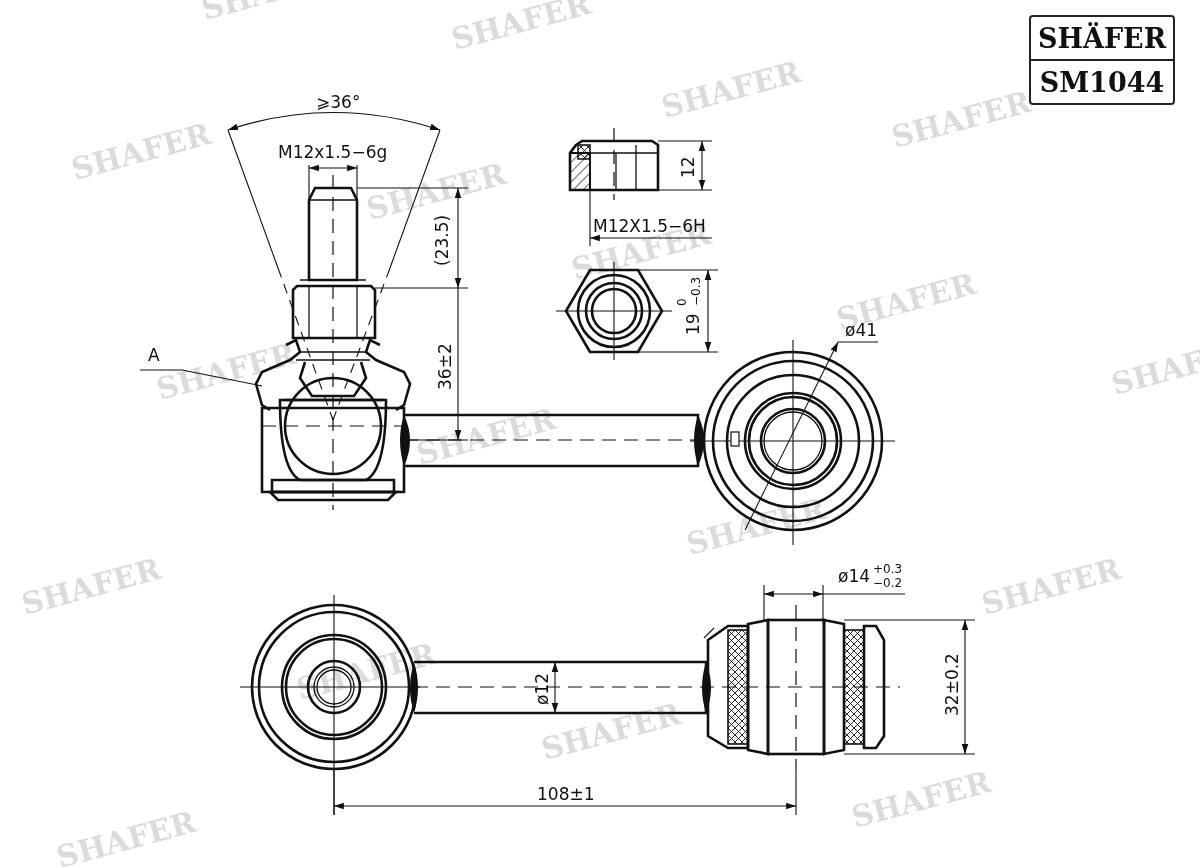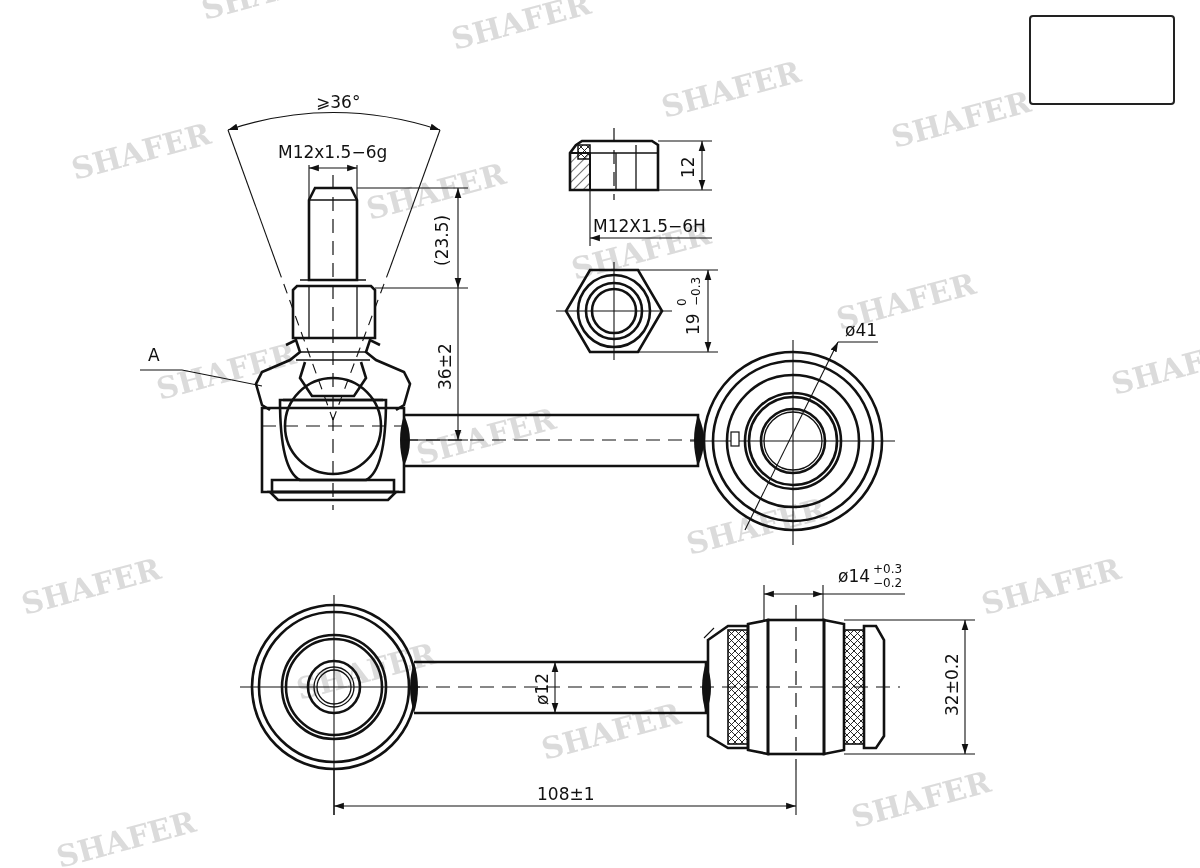--- a/index.html
+++ b/index.html
@@ -211,13 +211,15 @@
 
   <g>
     <line class="dim" x1="334" y1="770" x2="334" y2="815"></line>
     <line class="dim" x1="796" y1="770" x2="796" y2="815"></line>
     <line class="dim" x1="334" y1="806" x2="796" y2="806" marker-start="url(#arr)" marker-end="url(#arr)"></line>
     <text class="dtxt" x="537" y="800">108±1</text>
   </g>
 </svg>
 
 <div class="logo-box">
+  <div class="logo-row top">SHÄFER</div>
+  <div class="logo-row">SM1044</div>
 </div>
 
 </body></html>

